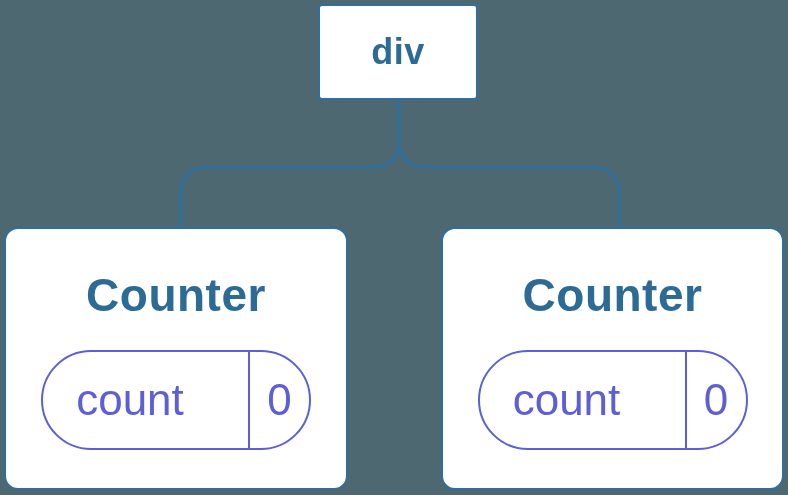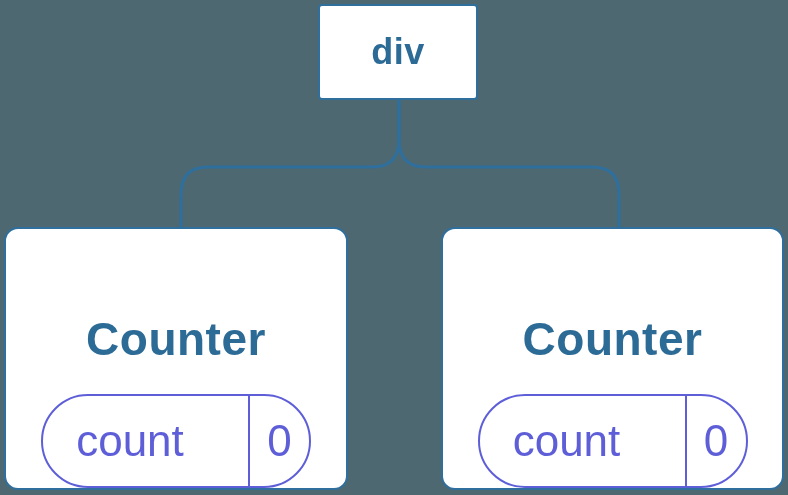--- a/index.html
+++ b/index.html
@@ -59,21 +59,20 @@
     padding-top: 40px;
   }
   .card.left  { left: 4px; }
   .card.right { left: 441px; width: 343px; }
   .card .title {
     font-size: 46px;
     font-weight: 600;
     color: var(--heading_blue);
     line-height: 1.15;
     letter-spacing: 0.5px;
-    margin-top: 44px;
   }
   .pill {
     margin-top: 28px;
     width: 270px; height: 100px;
     border: 2px solid var(--state_purple);
     border-radius: 50px;
     display: flex;
     align-items: stretch;
     overflow: hidden;
     gap: 31px;

